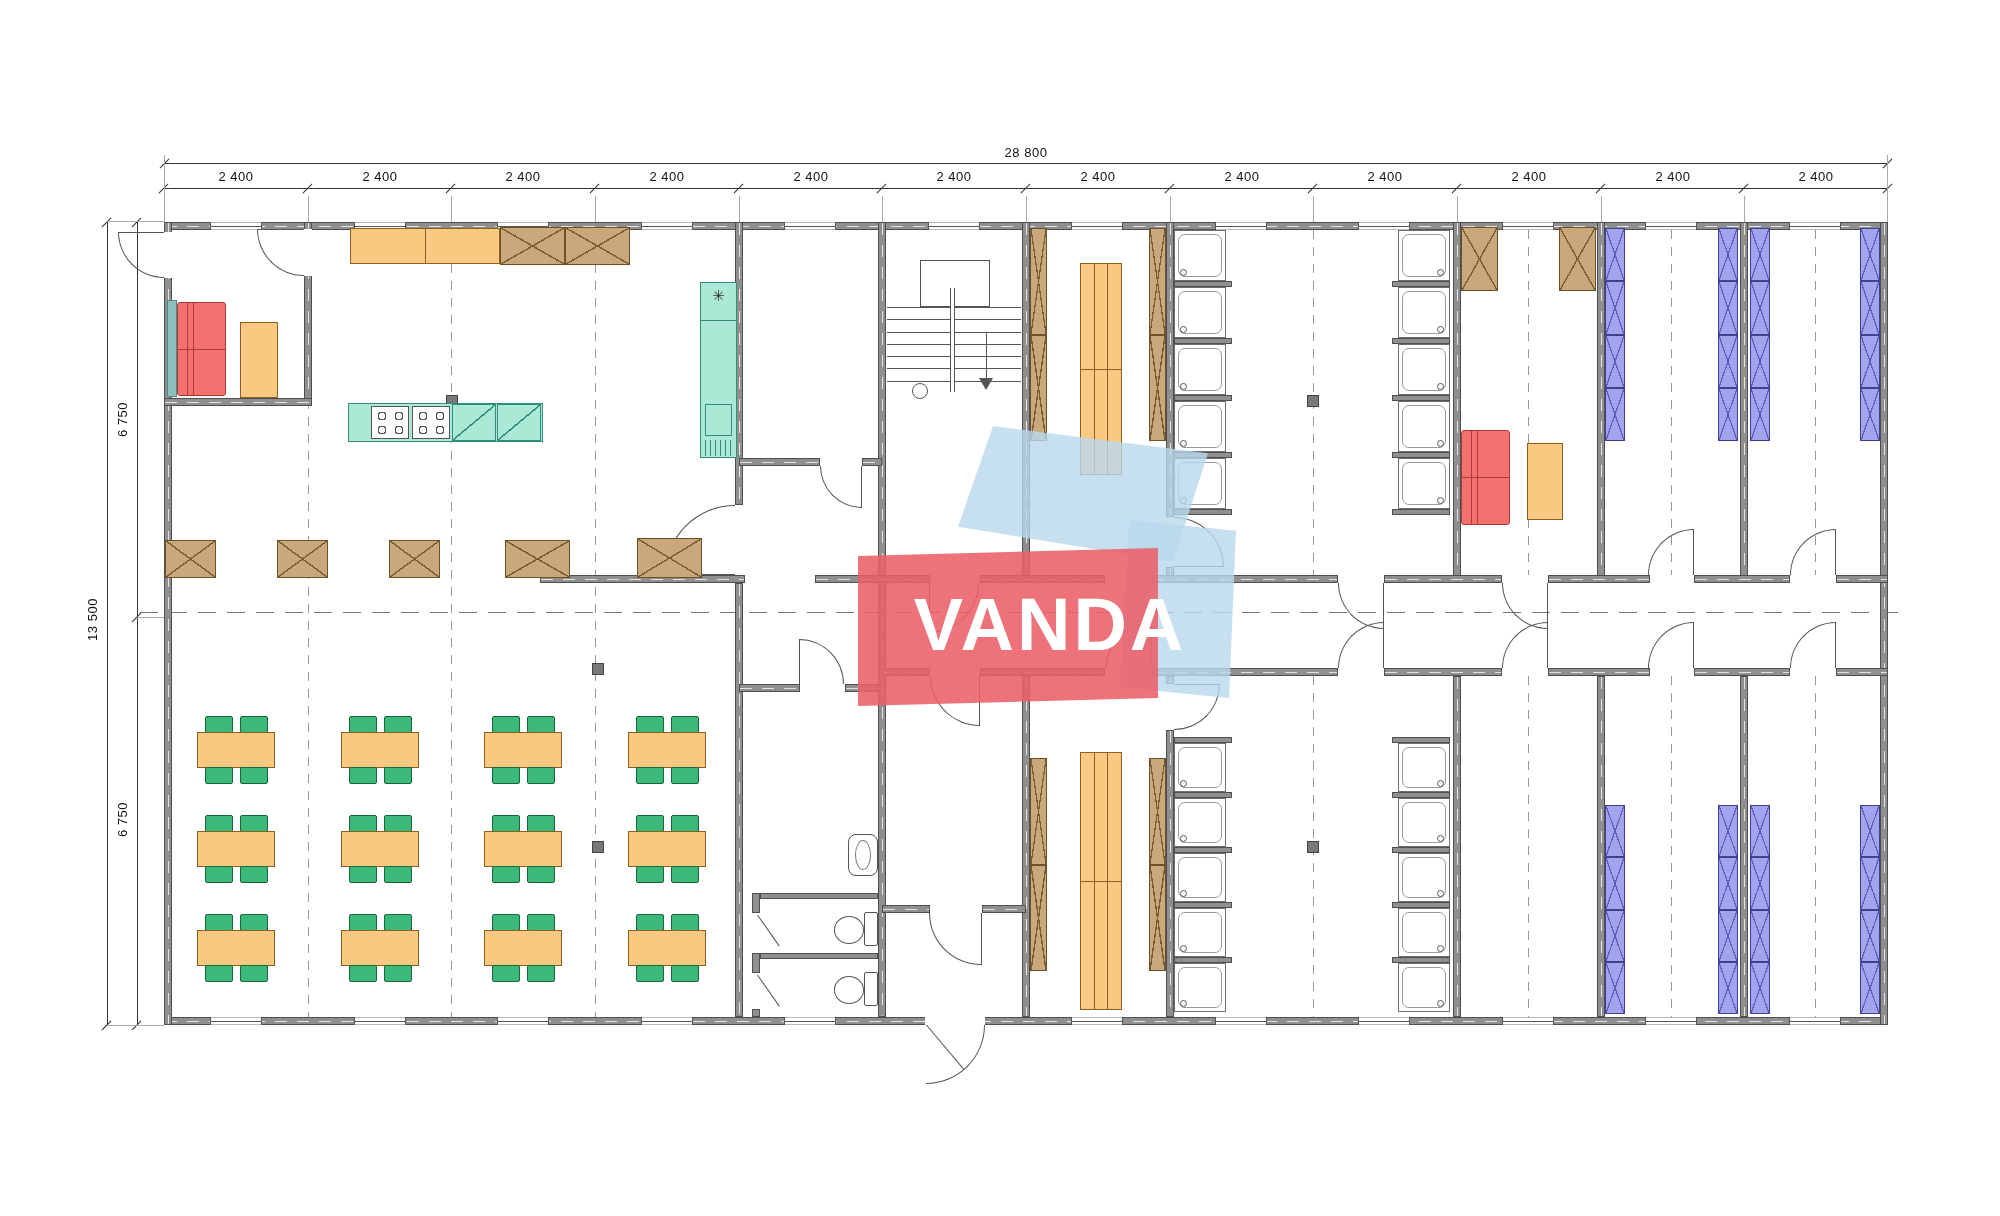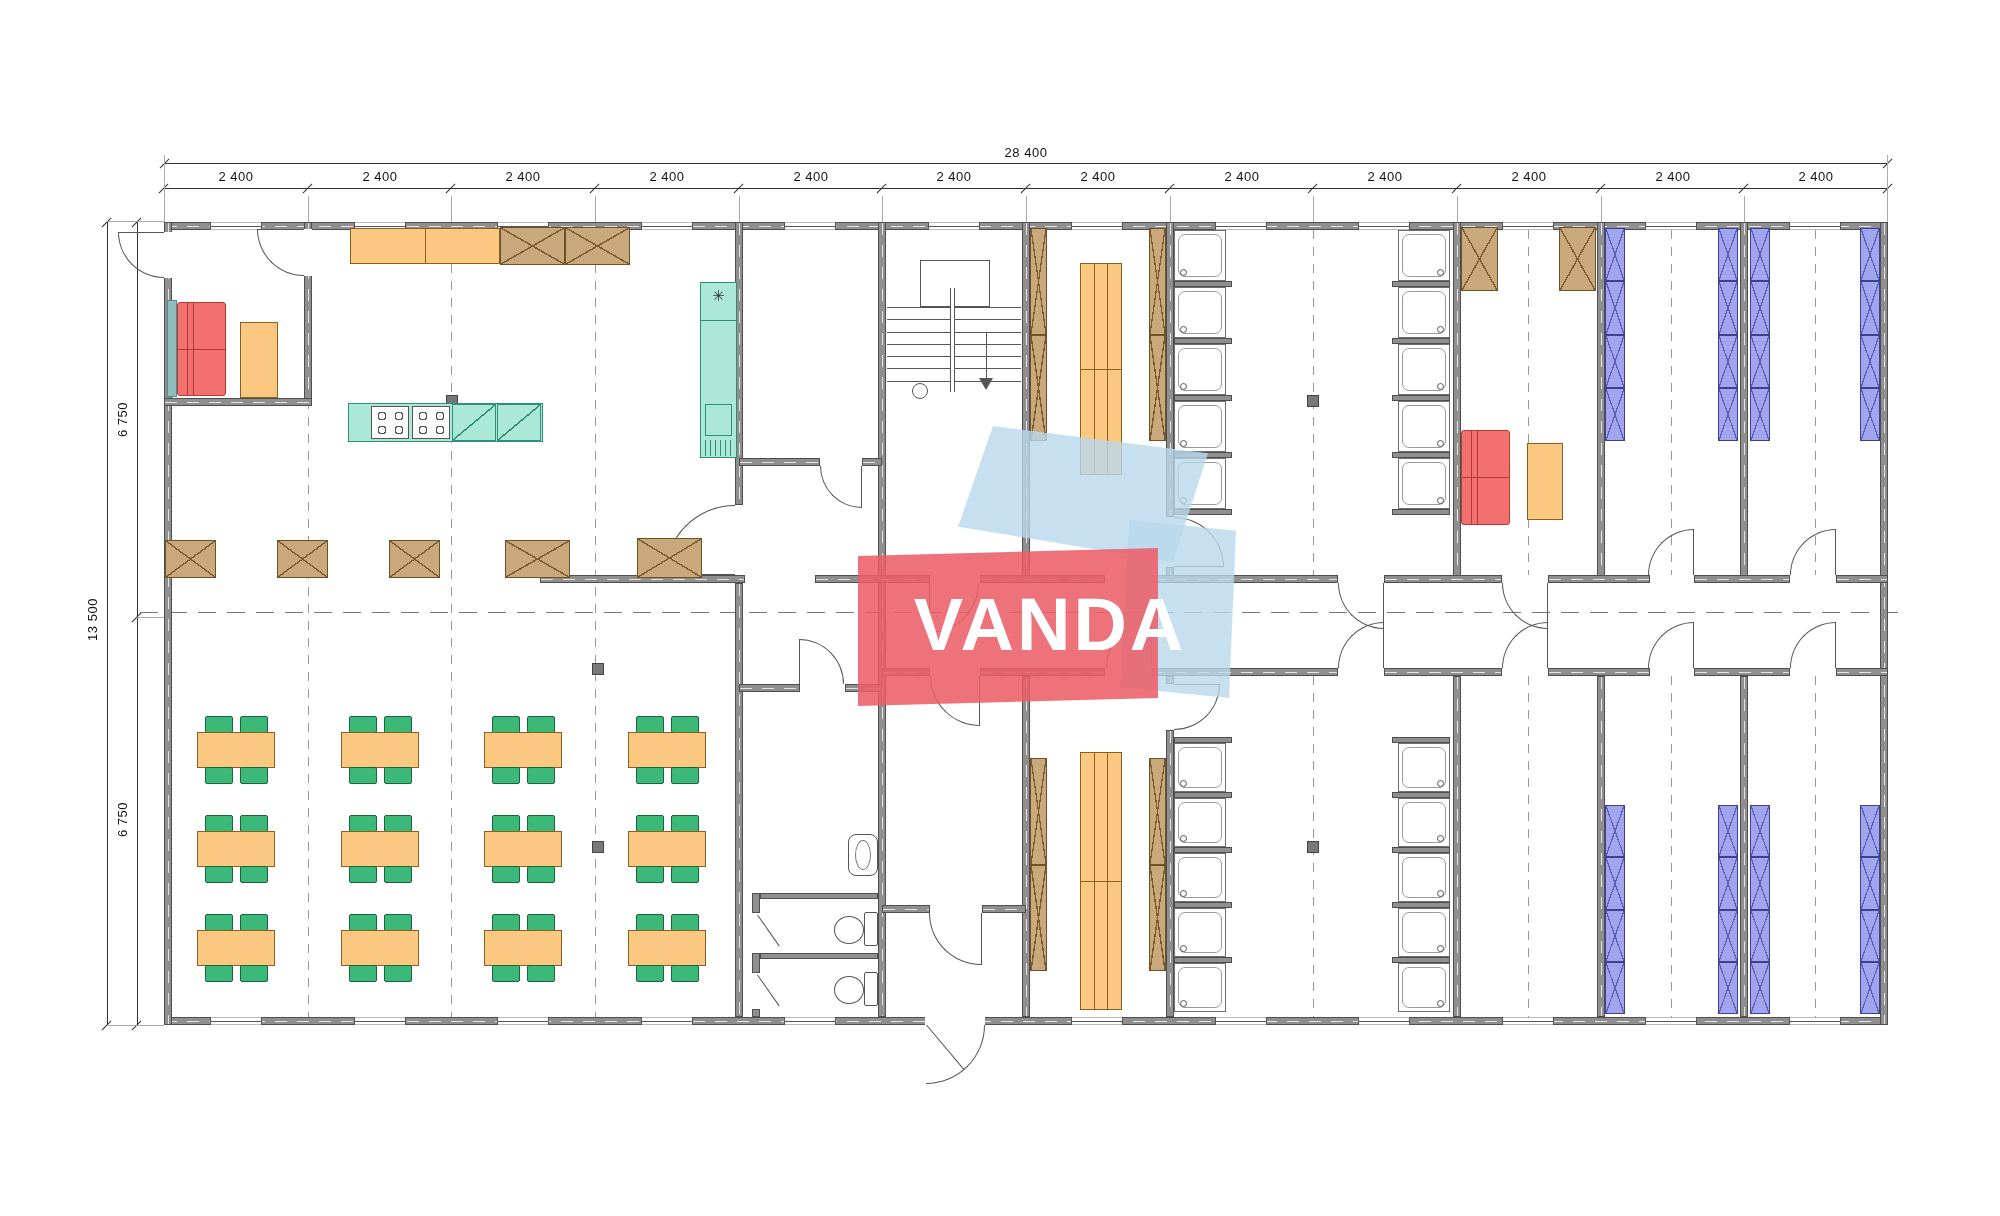--- a/index.html
+++ b/index.html
@@ -92,21 +92,21 @@
 </style>
 </head>
 <body>
 
 <div class="plan">
 
   <div>
     <i class="a dimh" style="left:164px;top:163px;width:1724px"></i>
     <i class="a tick" style="left:158px;top:163px"></i>
     <i class="a tick" style="left:1881px;top:163px"></i>
-    <div class="a dt" style="left:826px;top:145px;width:400px">28 400</div>
+    <div class="a dt" style="left:826px;top:145px;width:400px">28 800</div>
     <i class="a dimh" style="left:164px;top:188px;width:1724px"></i>
     <i class="a tick" style="left:157px;top:188px"></i>
     <i class="a tick" style="left:301px;top:188px"></i>
     <i class="a tick" style="left:444px;top:188px"></i>
     <i class="a tick" style="left:588px;top:188px"></i>
     <i class="a tick" style="left:732px;top:188px"></i>
     <i class="a tick" style="left:875px;top:188px"></i>
     <i class="a tick" style="left:1019px;top:188px"></i>
     <i class="a tick" style="left:1163px;top:188px"></i>
     <i class="a tick" style="left:1306px;top:188px"></i>

